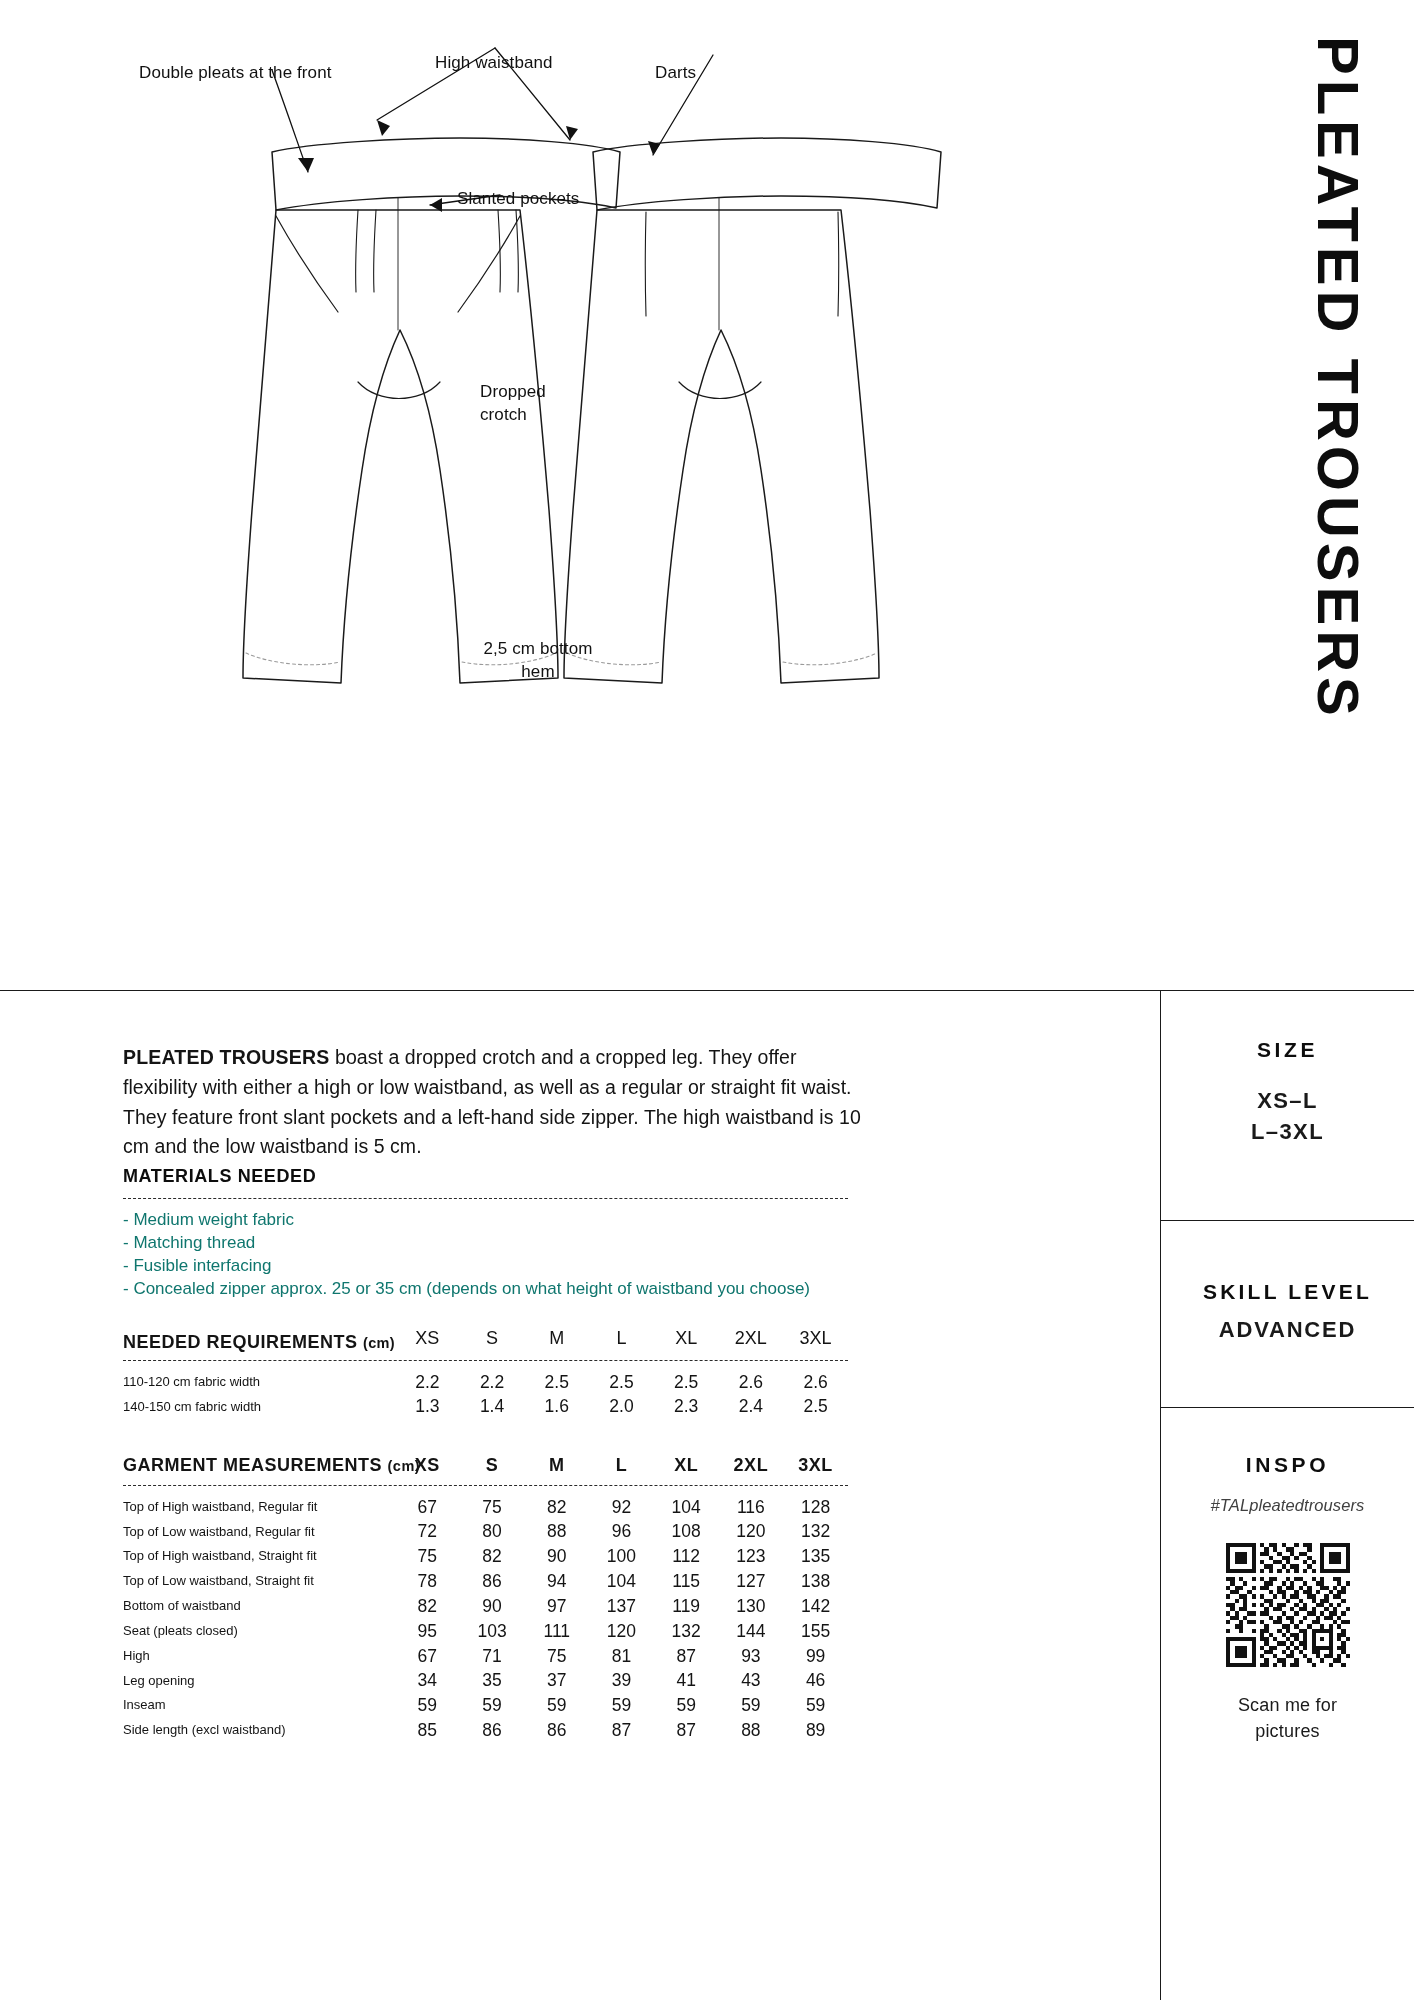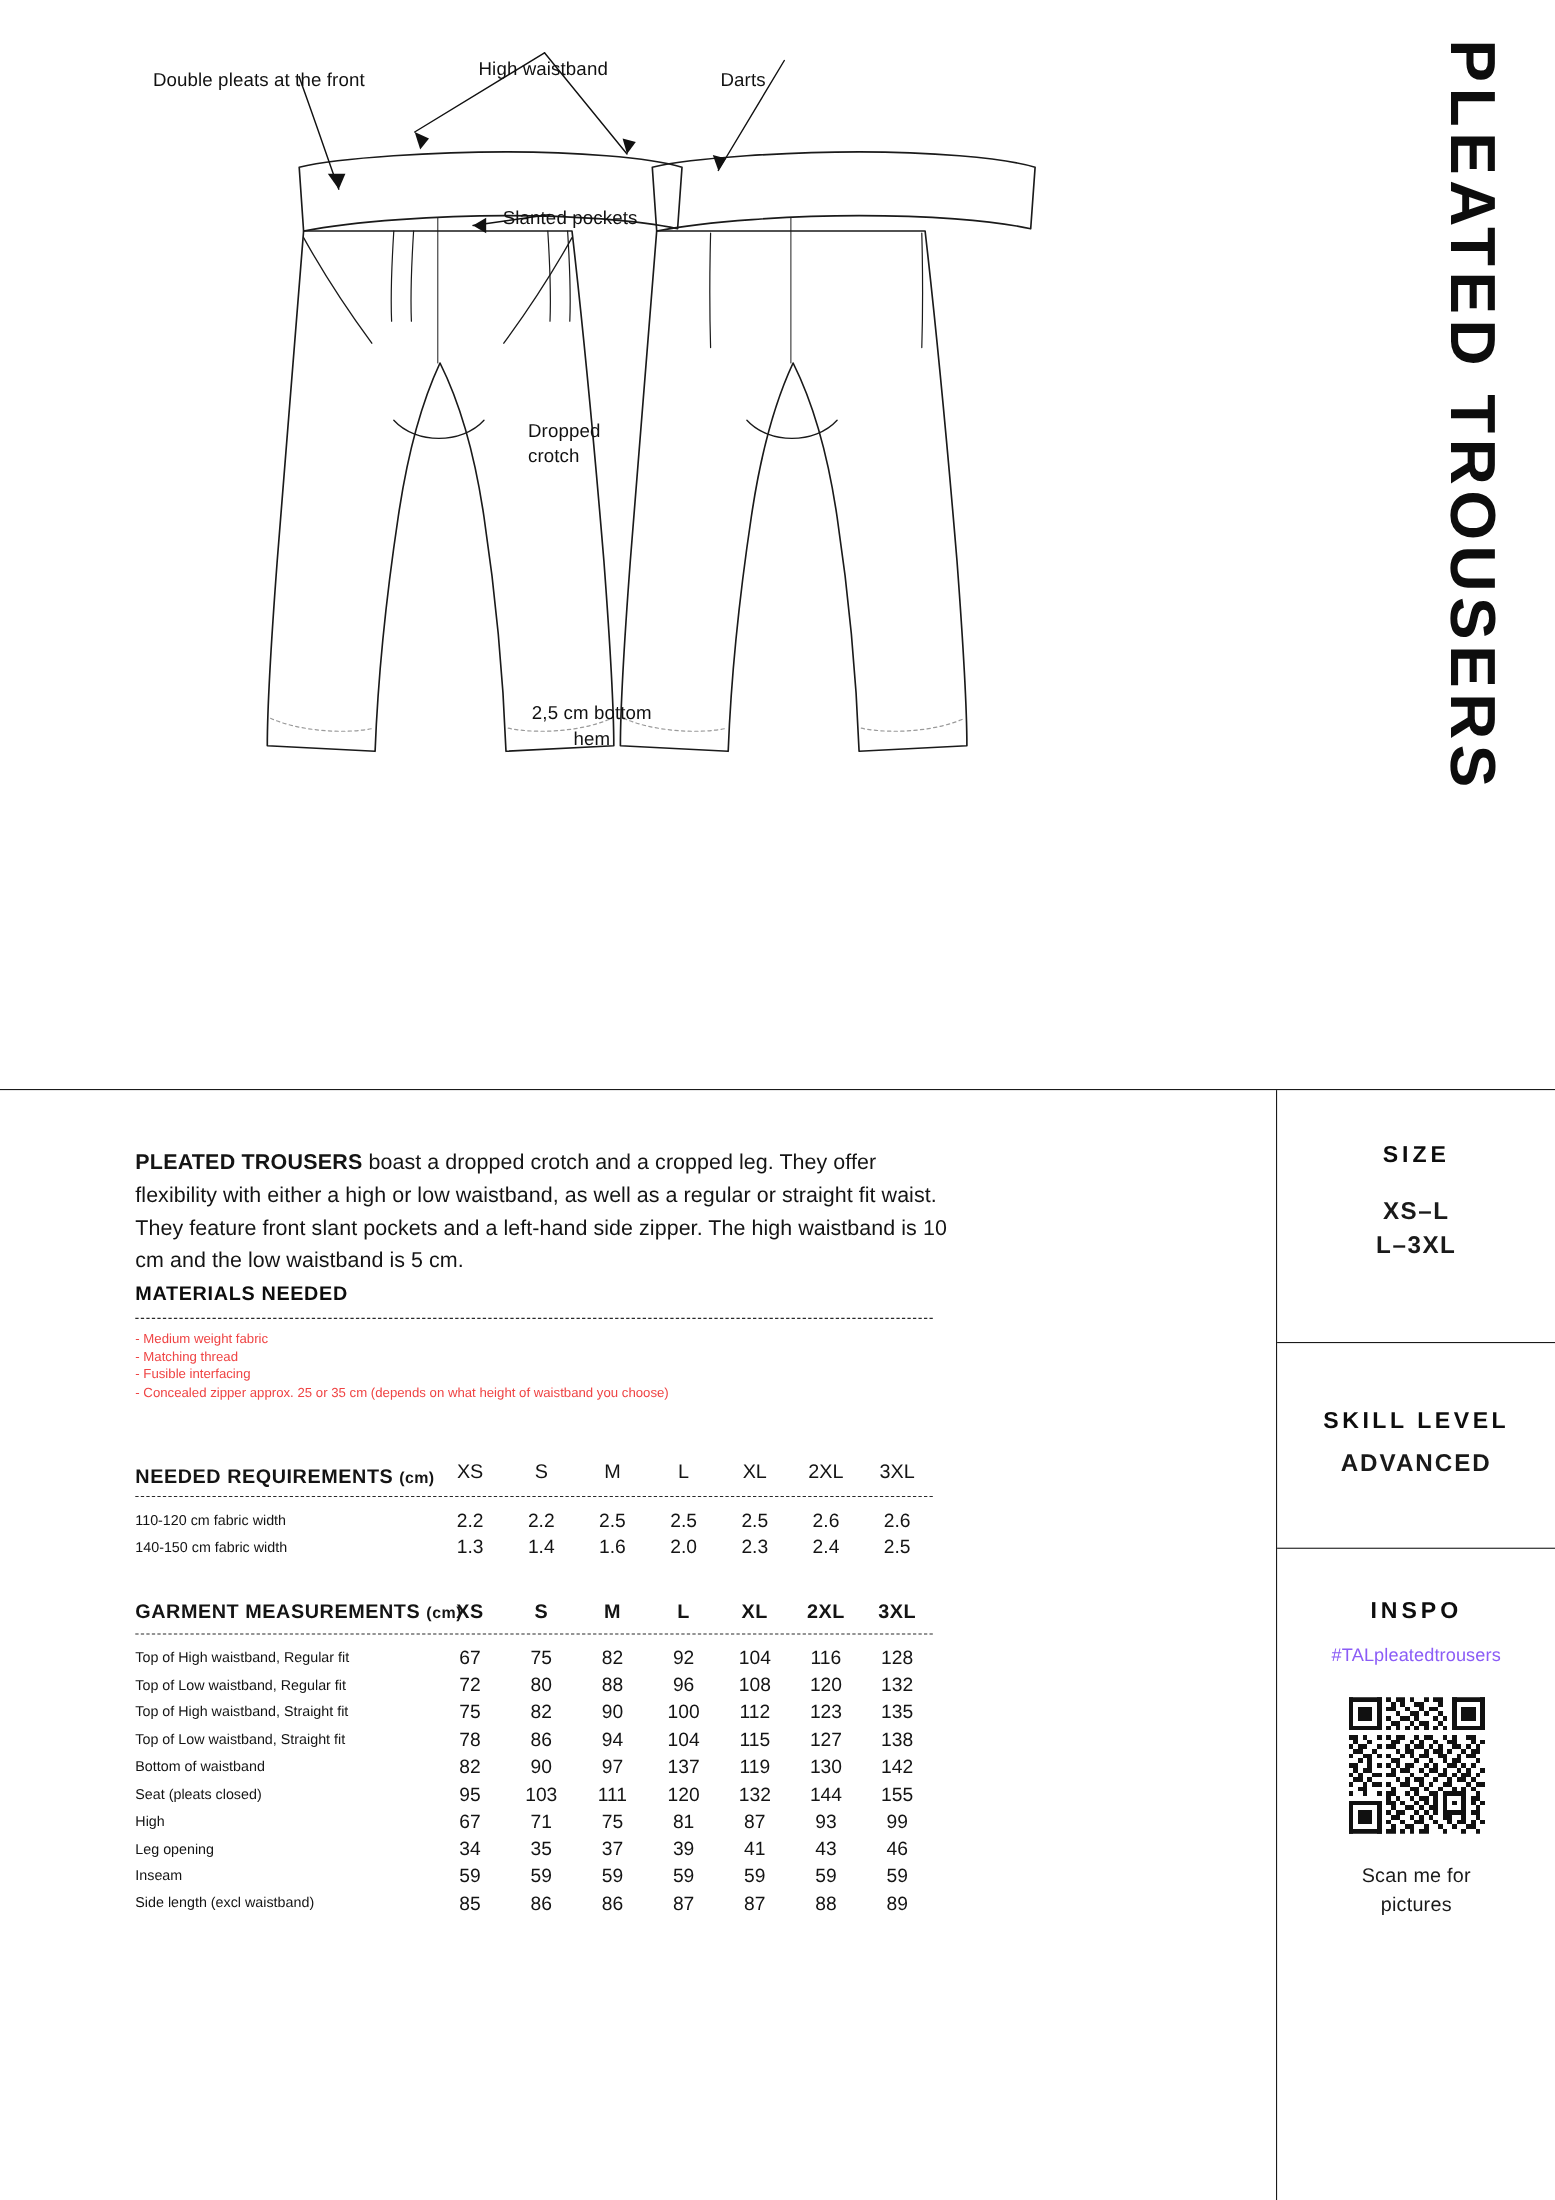--- a/index.html
+++ b/index.html
@@ -138,23 +138,23 @@
   }
 
   #materials-block {
     position: absolute;
     left: 123px;
     top: 175px;
     width: 725px;
   }
   #materials-block .dashed-rule { margin-top: 11px; margin-bottom: 10px; }
   .mat-item {
-    font-size: 12px;
+    font-size: 17px;
     line-height: 1.35;
-    color: #ef4444;
+    color: #0f766e;
   }
 
   
   #fabric-block {
     position: absolute;
     left: 123px;
     top: 335px;
     width: 725px;
   }
   .tbl {
@@ -248,22 +248,23 @@
 
   #panel-skill { padding-top: 59px; height: 186px; }
   #panel-skill .panel-title { margin-bottom: 10px; letter-spacing: 3.2px; }
   #panel-skill .panel-value { letter-spacing: 1.8px; }
 
   #panel-inspo { padding-top: 45px; }
   #panel-inspo .panel-title { margin-bottom: 19px; letter-spacing: 3.6px; }
   .hashtag {
     font-size: 16.5px;
     letter-spacing: 0.1px;
-    color: #8b5cf6;
+    color: #404040;
     margin-bottom: 28px;
+    font-style: italic;
   }
   .qr-wrap {
     display: flex;
     justify-content: center;
     margin-bottom: 26px;
   }
   .scan-label {
     font-size: 18px;
     line-height: 1.42;
     color: #1a1a1a;

